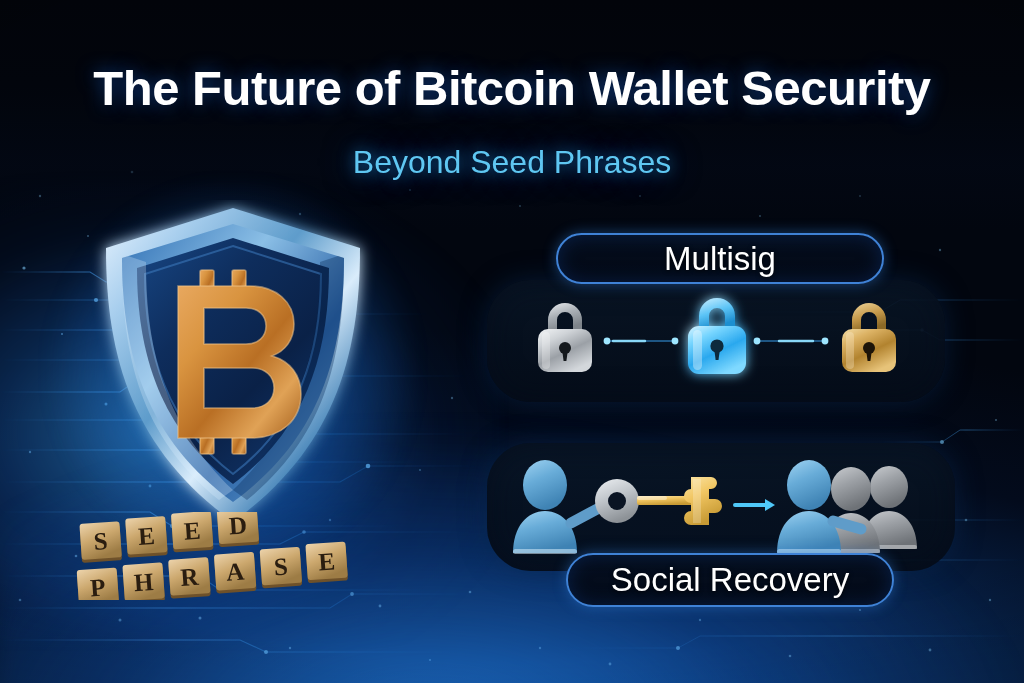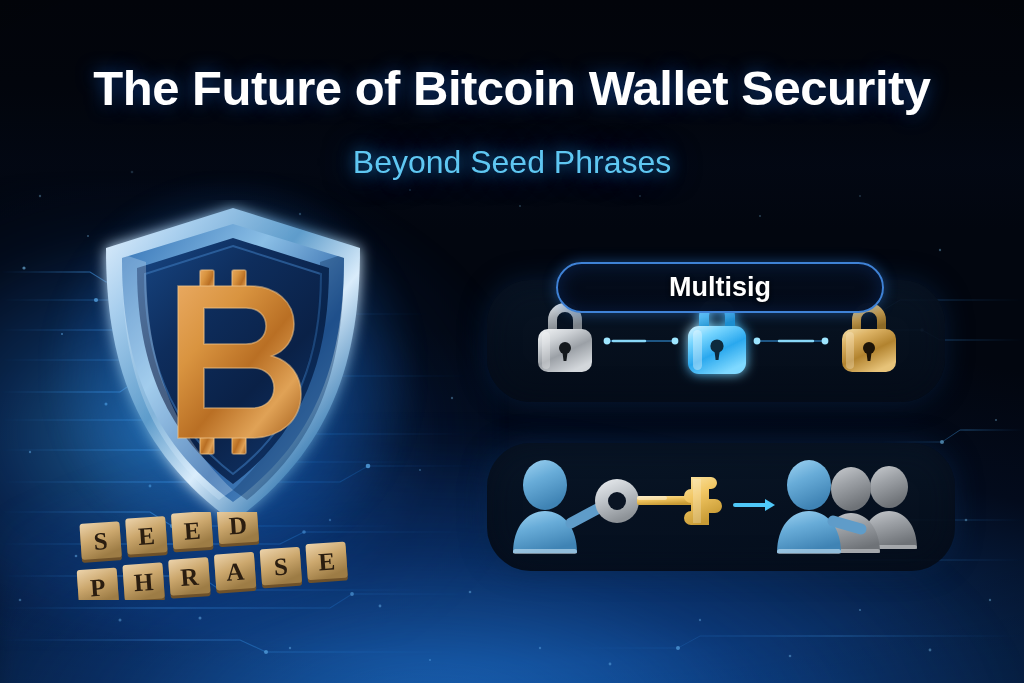--- a/index.html
+++ b/index.html
@@ -82,25 +82,24 @@
   .seed svg{width:300px;height:88px;display:block;}
 
   
   .pill{
     position:absolute;
     display:flex;align-items:center;justify-content:center;
     border:2px solid #3f82d6;
     border-radius:999px;
     background:linear-gradient(180deg,rgba(5,14,30,.96) 0%,rgba(3,9,22,.98) 100%);
     color:#ffffff;
-    font-size:27px;font-weight:700;
+    font-size:33px;font-weight:400;
     box-shadow:0 0 14px rgba(50,130,225,.45),inset 0 0 18px rgba(10,40,90,.65);
     text-shadow:0 1px 4px rgba(0,0,0,.8);
     z-index:4;
-    margin-top:29px;
   }
   #pill-multisig{left:556px;top:233px;width:324px;height:47px;}
   #pill-mpc{left:547px;top:399px;width:341px;height:47px;}
   #pill-social{left:566px;top:553px;width:324px;height:50px;}
 
   .panel{
     position:absolute;
     border-radius:44px;
     background:linear-gradient(180deg,rgba(9,22,38,.90) 0%,rgba(6,16,30,.94) 55%,rgba(5,13,25,.90) 100%);
     box-shadow:0 0 26px rgba(10,40,80,.55),inset 0 0 30px rgba(4,12,26,.7);
@@ -531,15 +530,16 @@
         <g transform="translate(286,18)">
           <ellipse cx="36" cy="24" rx="22" ry="25" fill="url(#pBlue)"></ellipse>
           <path d="M4 92 c0 -26 14 -42 32 -42 c18 0 32 16 32 42 Z" fill="url(#pBlue)"></path>
           <rect x="4" y="88" width="64" height="5" rx="2.5" fill="#d6ecfb" opacity=".55"></rect>
           <path d="M60 60 L88 68" stroke="#5f9cc9" stroke-width="11" stroke-linecap="round"></path>
         </g>
       </g>
     </svg>
   </div>
 
+  <div class="pill" id="pill-social">Social Recovery</div>
 
   <div class="vignette"></div>
 </div>
 
 </body></html>

